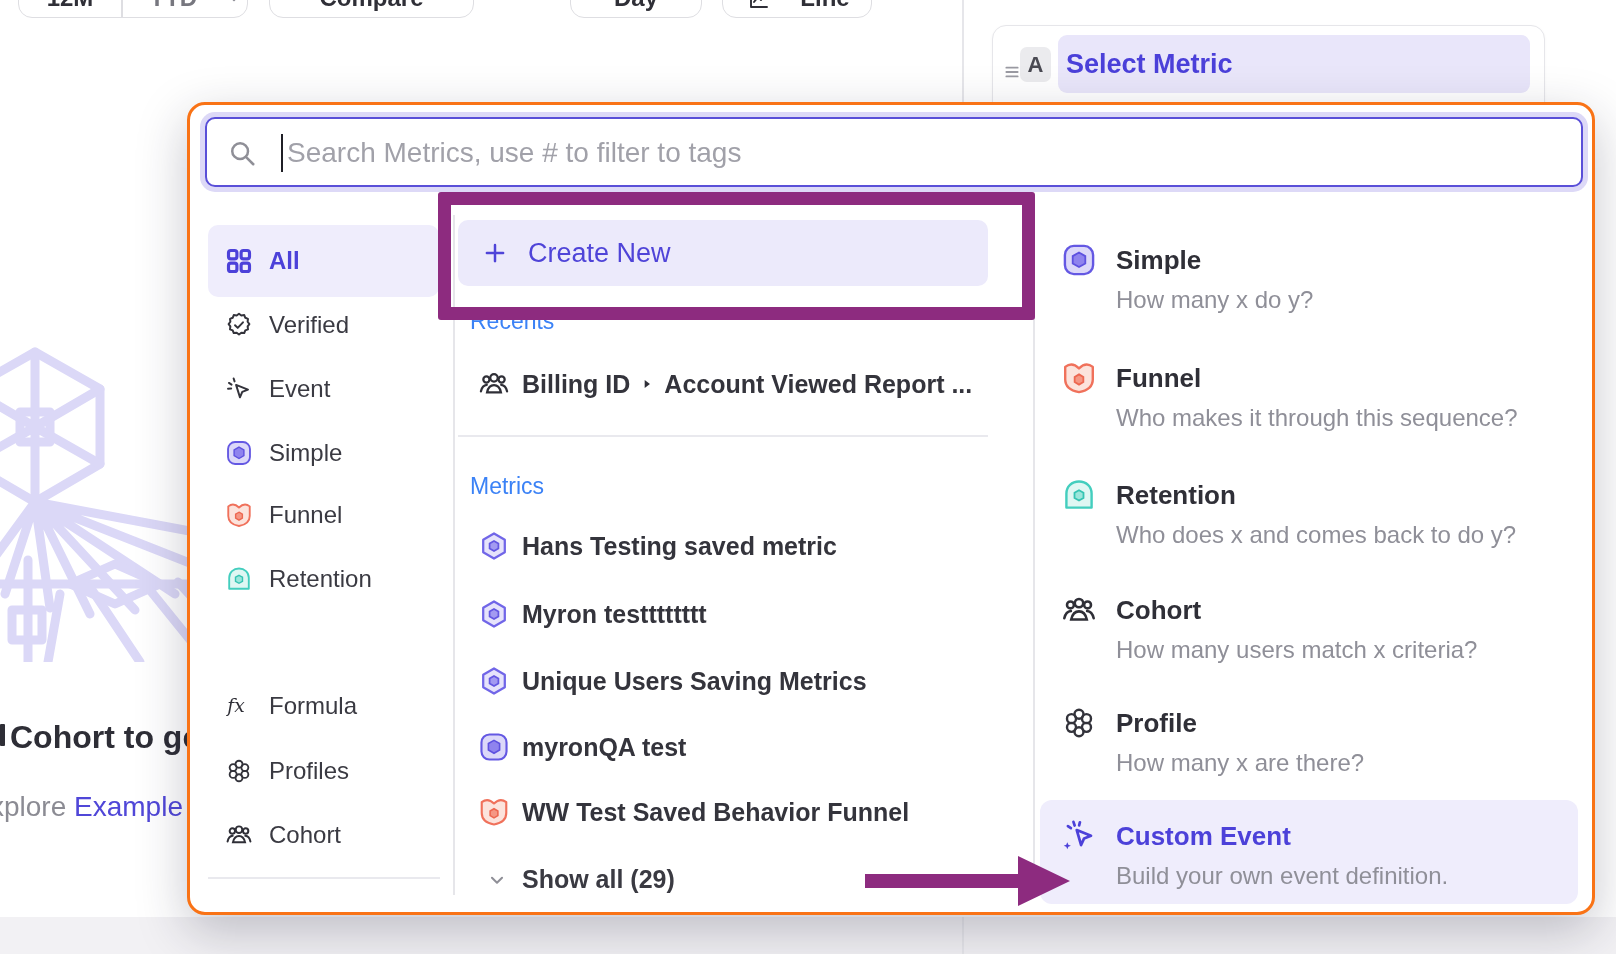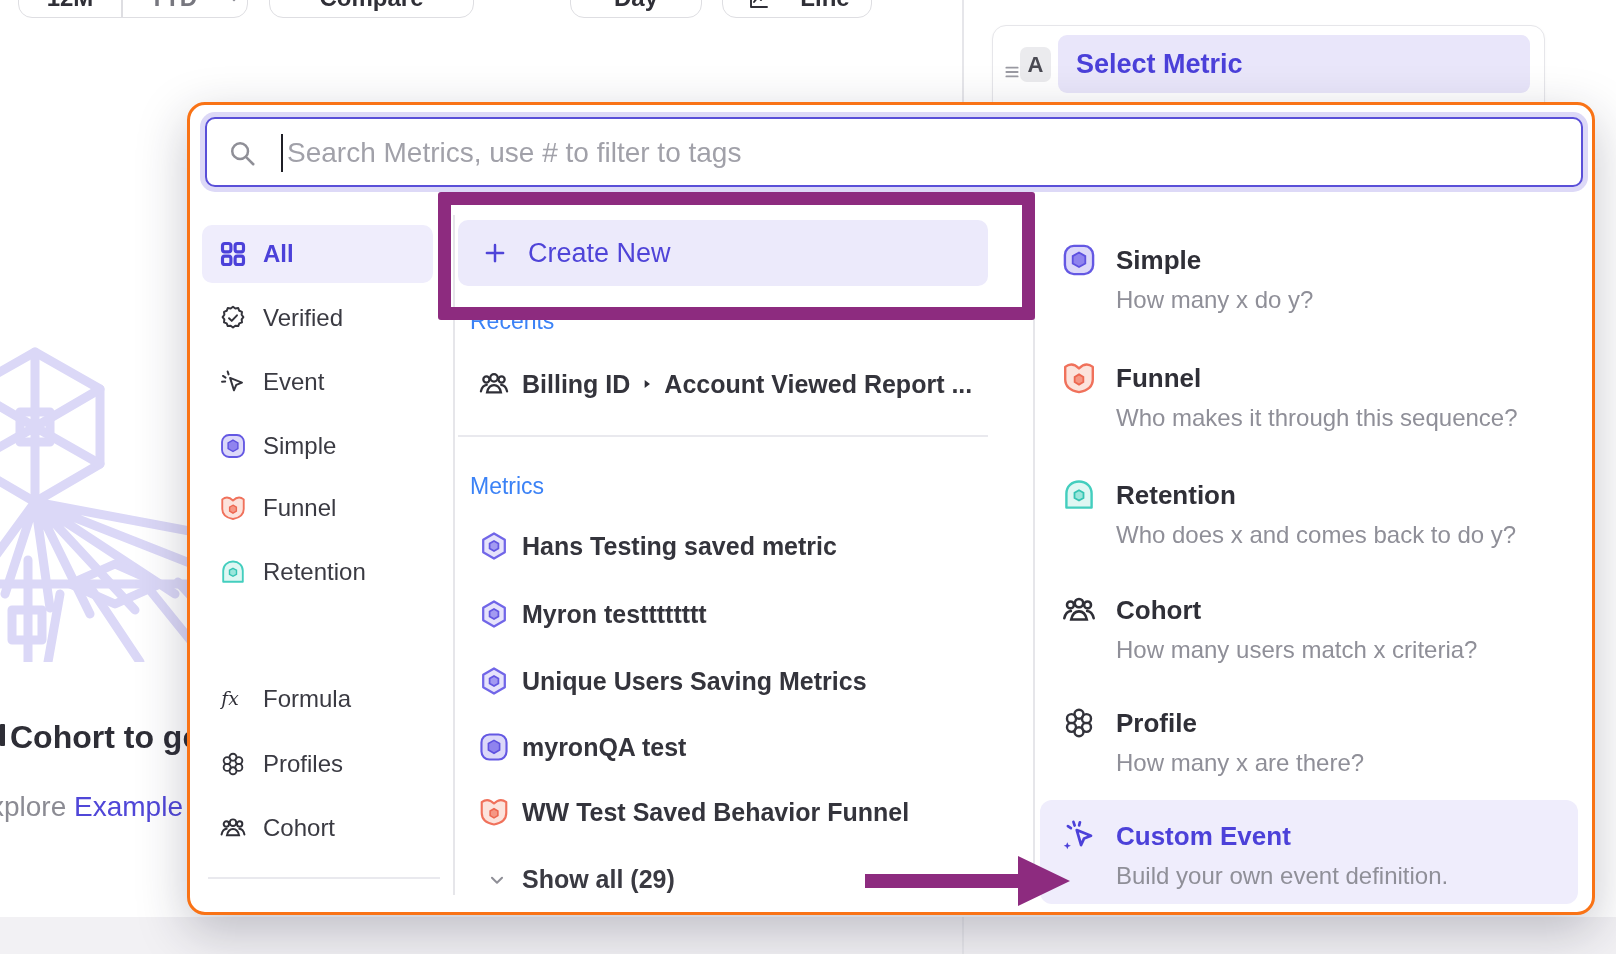--- a/index.html
+++ b/index.html
@@ -16,21 +16,21 @@
      border-radius:14px;box-sizing:border-box;}
   .toolbar-label{position:absolute;top:36px;width:100%;text-align:center;
      font-size:24px;font-weight:600;color:#2F2F37;line-height:26px;}
   .seg-divider{position:absolute;top:0;bottom:0;width:1.5px;background:#DEDEE2;}
 
   .metric-card{left:992px;top:25px;width:553px;height:108px;background:#fff;
      border:1.5px solid #E6E6EA;border-radius:14px;box-sizing:border-box;
      box-shadow:0 1px 3px rgba(0,0,0,.04);}
   .metric-pill{position:absolute;left:65px;top:9px;width:472px;height:58px;
      background:#E9E6FA;border-radius:9px;display:flex;align-items:center;
-     padding-left:18px;box-sizing:border-box;font-size:27px;font-weight:600;color:#4B40D9;}
+     padding-left:8px;box-sizing:border-box;font-size:27px;font-weight:600;color:#4B40D9;}
   .series-badge{position:absolute;left:27px;top:21px;width:31px;height:35px;
      background:#EBEBEE;border-radius:7px;display:flex;align-items:center;
      justify-content:center;font-size:22px;font-weight:700;color:#4A4A53;}
 
   .bg-headline{left:10px;top:719px;font-size:32px;font-weight:700;color:#2E2E36;}
   .bg-explore{left:-10px;top:791px;font-size:28px;color:#8B8B93;}
   .bg-explore .link{color:#5047D8;font-weight:500;}
   .cut-stub{display:inline-block;width:5px;height:21px;background:#5047D8;
      vertical-align:-2px;margin-left:6px;}
   .cut-stub-dark{left:0;top:724px;width:5px;height:22px;background:#2E2E36;border-radius:1px;}
@@ -41,21 +41,21 @@
      box-shadow:0 16px 50px rgba(30,30,55,.25);overflow:hidden;}
   .search-box{left:15px;top:12px;width:1378px;height:70px;background:#fff;
      border:2px solid #5A4FD8;border-radius:10px;box-sizing:border-box;
      box-shadow:0 0 0 5px #DDD9F7;}
   .search-input{position:absolute;left:78px;top:0;width:1280px;height:66px;border:0;
      outline:none;font-size:28px;color:#33333B;font-family:"Liberation Sans",sans-serif;
      background:transparent;}
   .search-input::placeholder{color:#A1A1A9;}
   .caret{position:absolute;left:74px;top:15px;width:2px;height:38px;background:#1F1F26;}
 
-  .side-item{left:12px;width:231px;height:58px;display:flex;align-items:center;
+  .side-item{left:18px;width:231px;height:72px;display:flex;align-items:center;
      border-radius:10px;}
   .side-item .ic{width:28px;height:28px;margin-left:17px;flex:0 0 auto;display:flex;}
   .side-item .lb{margin-left:16px;font-size:24px;font-weight:400;color:#3A3A42;}
   .side-item.sel{background:#EFEDFC;}
   .side-item.sel .lb{color:#4C41D9;font-weight:600;}
   .hline{background:#E9E9EE;height:1.5px;}
 
   .create-btn{left:268px;top:115px;width:530px;height:66px;background:#ECEAFB;
      border-radius:10px;display:flex;align-items:center;}
   .create-btn .lb{margin-left:20px;font-size:27px;font-weight:500;color:#4F44D8;}

